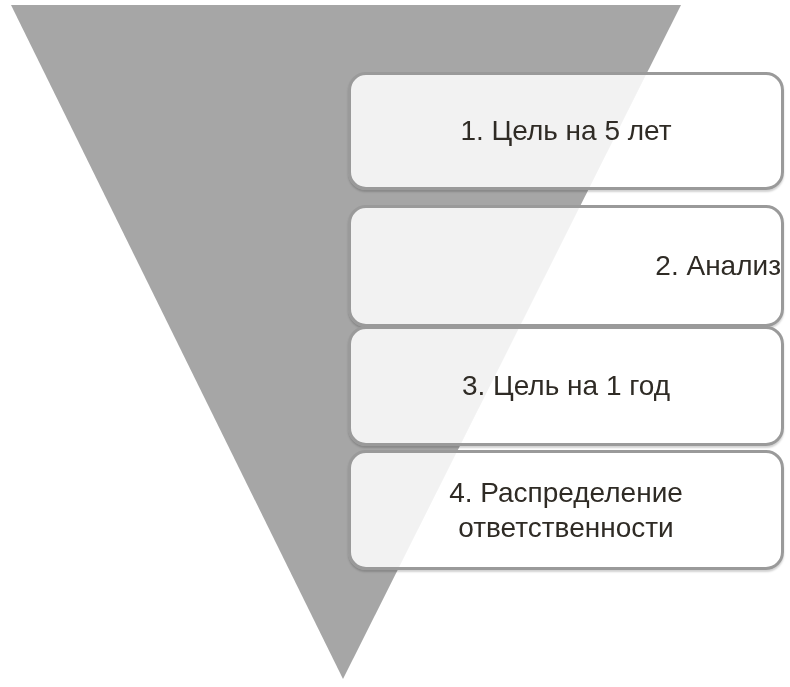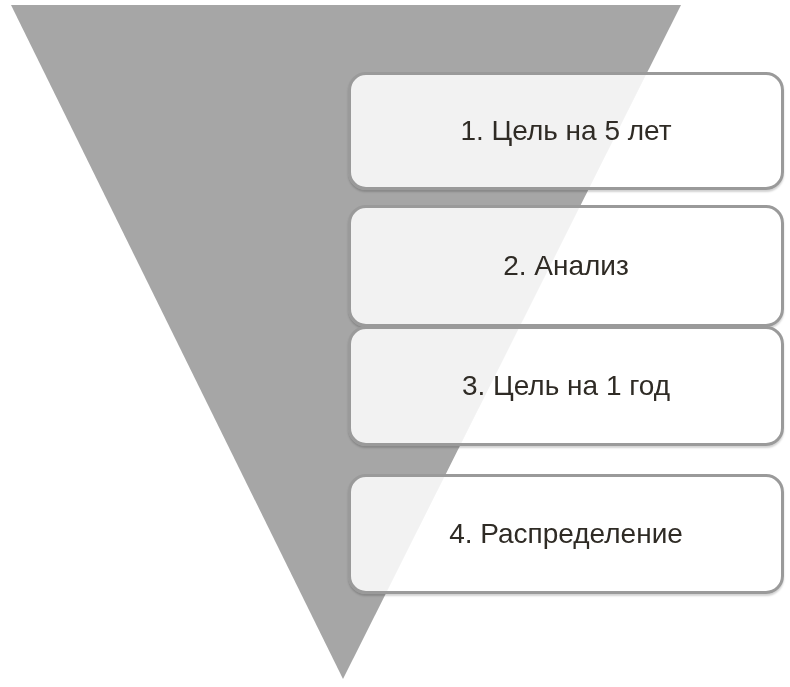--- a/index.html
+++ b/index.html
@@ -38,26 +38,26 @@
     font-size: 28px;
     line-height: 1.05;
   }
   .box .text {
     display: flex;
     flex-direction: column;
     align-items: center;
     gap: 6px;
     width: 100%;
   }
-  .box.wide-gap .text { gap: 20px; }
+  .box.wide-gap .text { gap: 20px; align-items: flex-end; }
   .box .line:empty { display: none; }
   .box-1 { top: 72px;  height: 118px; }
   .box-2 { top: 205px; height: 122px; }
   .box-3 { top: 326px; height: 120px; }
-  .box-4 { top: 474px; height: 120px; }
+  .box-4 { top: 450px; height: 120px; }
 </style>
 </head>
 <body style="background: rgb(255, 255, 255);">
 
 <div class="canvas">
 
   <div class="triangle" style="background: rgb(166, 166, 166);"></div>
 
   <div class="box box-1" style="background: rgba(255, 255, 255, 0.86); border-color: rgb(154, 154, 154); color: rgb(47, 43, 37);">
     <div class="text">
@@ -75,16 +75,17 @@
   <div class="box box-3" style="background: rgba(255, 255, 255, 0.86); border-color: rgb(154, 154, 154); color: rgb(47, 43, 37);">
     <div class="text">
       <span class="line">3. Цель на 1 год</span>
 
     </div>
   </div>
 
   <div class="box box-4" style="background: rgba(255, 255, 255, 0.86); border-color: rgb(154, 154, 154); color: rgb(47, 43, 37);">
     <div class="text">
       <span class="line">4. Распределение</span>
+      <span class="line">ответственности</span>
     </div>
   </div>
 
 </div>
 
 </body></html>

